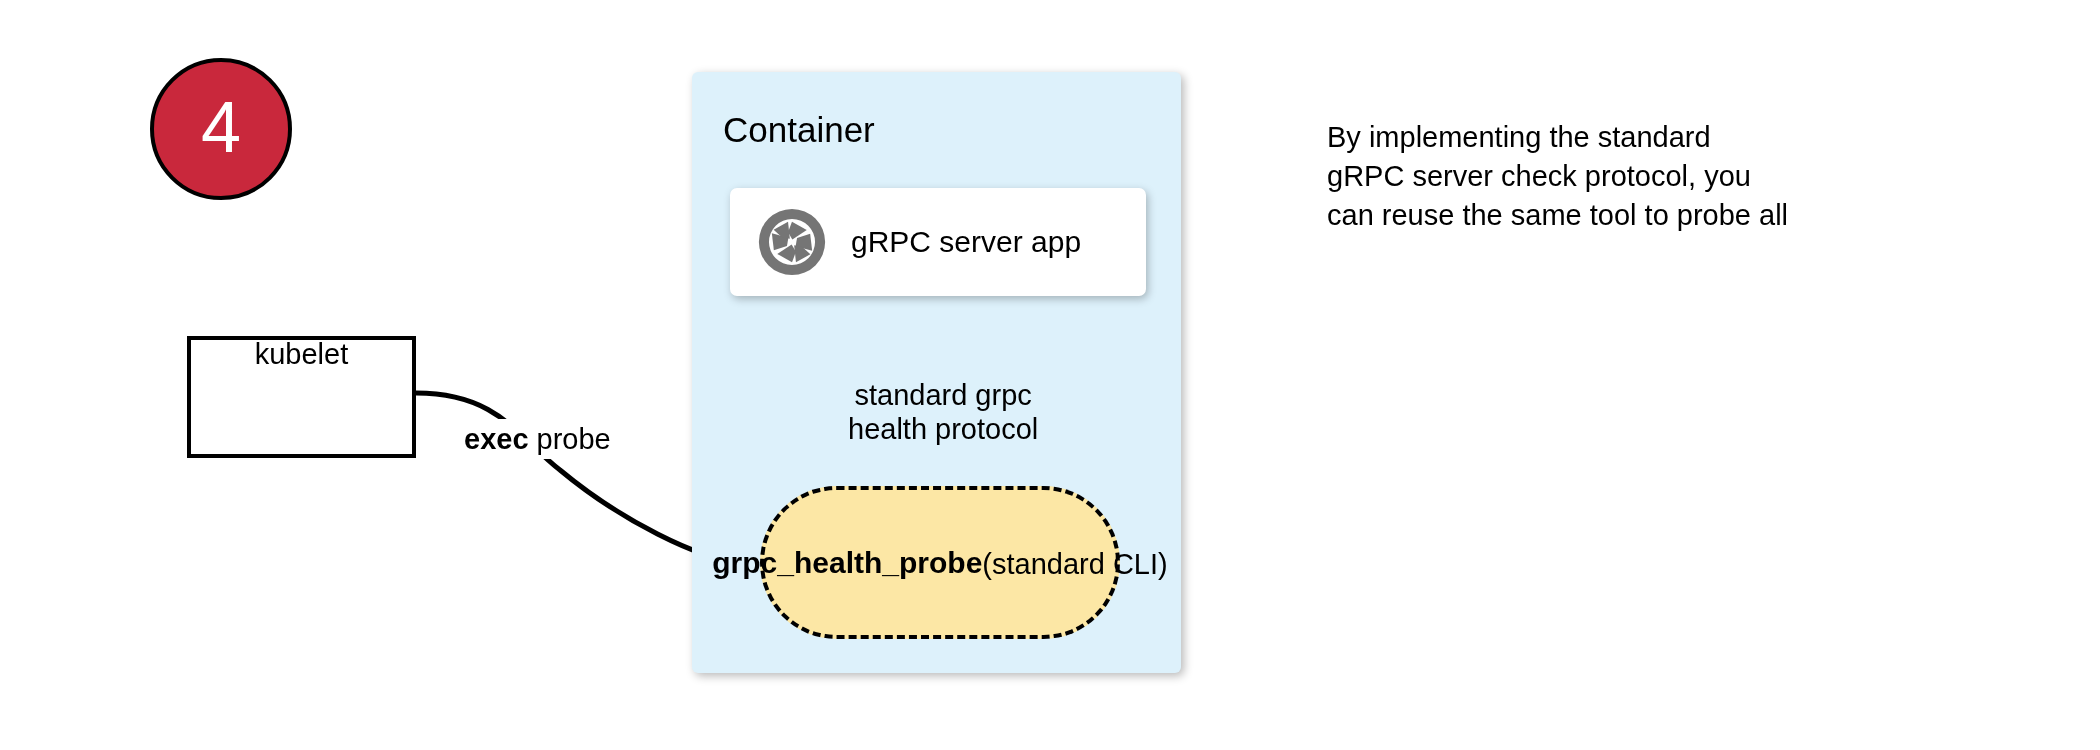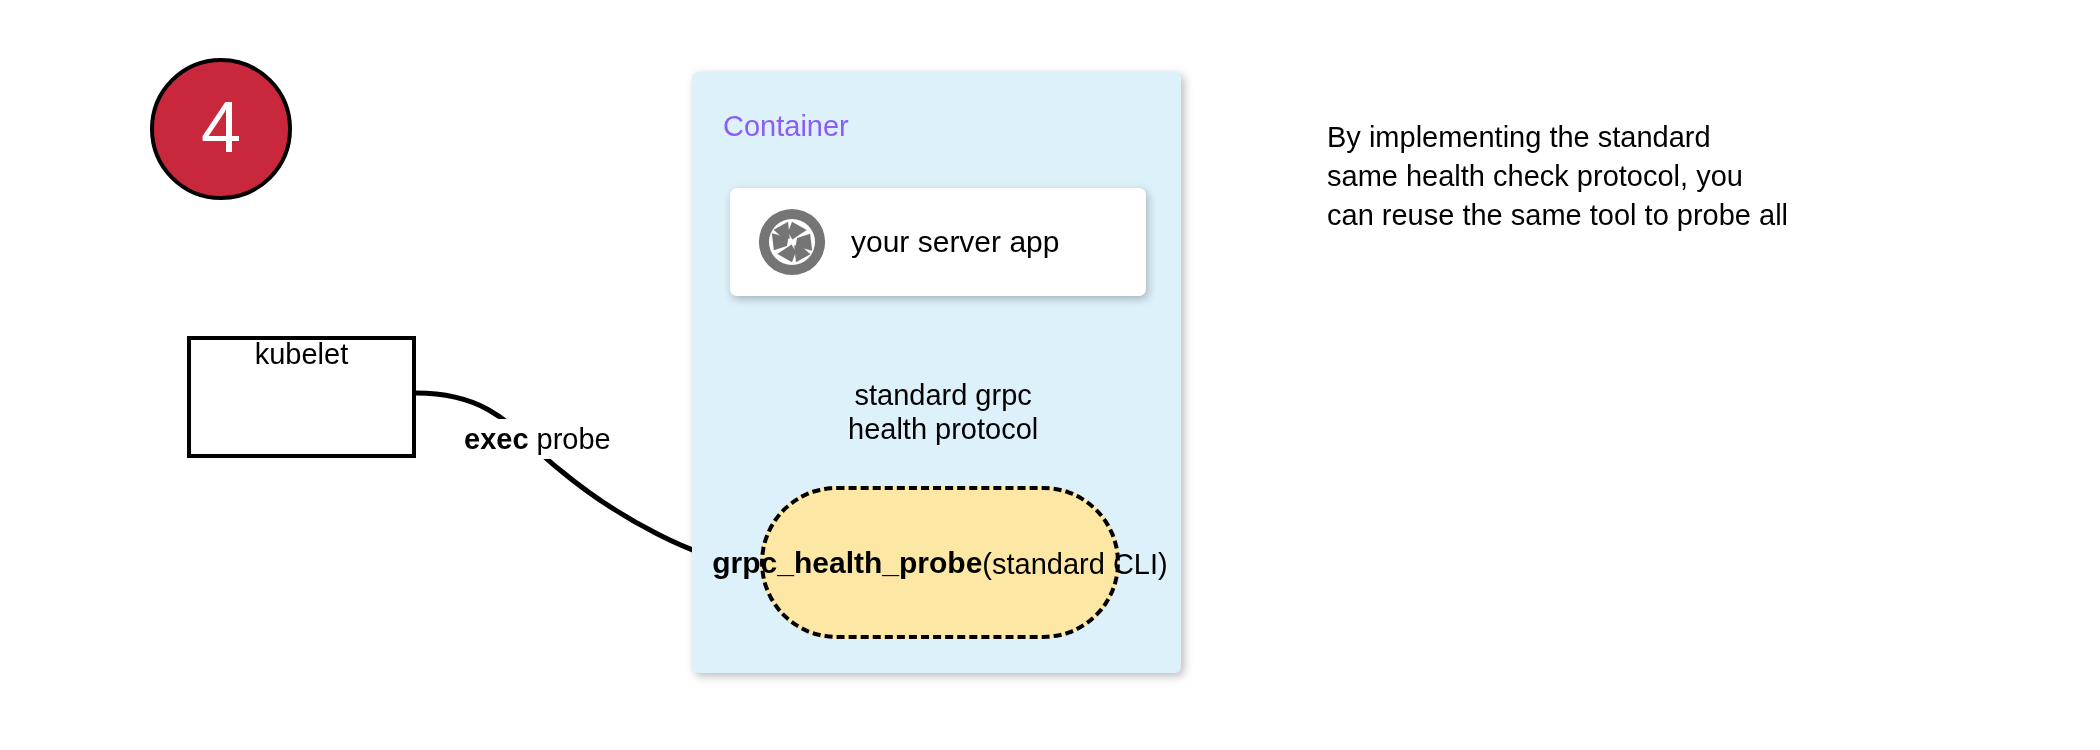--- a/index.html
+++ b/index.html
@@ -57,23 +57,23 @@
     height: 601px;
     background: #ddf1fb;
     border-radius: 6px;
     box-shadow: 3px 3px 10px rgba(0,0,0,0.28);
     box-sizing: border-box;
   }
   .container-title {
     position: absolute;
     left: 31px;
     top: 40px;
-    font-size: 29px;
-    line-height: 1;
-    color: #8b5cf6;
+    font-size: 35px;
+    line-height: 1;
+    color: #000000;
     white-space: nowrap;
   }
 
   
   .server-card {
     position: absolute;
     left: 730px;
     top: 188px;
     width: 416px;
     height: 108px;
@@ -216,21 +216,21 @@
                M50 18A32 32 0 1 1 50 82A32 32 0 1 1 50 18Z"></path>
       <g fill="#757575">
         <path d="M50 22 L70.5 33.5 L50.5 46.5 L44.5 36.5 Z"></path>
         <path d="M75.2 38.5 L78 62 L55 56 L57 44.5 Z"></path>
         <path d="M75.5 67 L55.5 78 L53 54.5 L64.5 57 Z"></path>
         <path d="M50 78 L29.5 66.5 L49.5 53.5 L55.5 63.5 Z"></path>
         <path d="M24.8 61.5 L22 38 L45 44 L43 55.5 Z"></path>
         <path d="M24.5 33 L44.5 22 L47 45.5 L35.5 43 Z"></path>
       </g>
     </svg>
-    <span class="server-label">your server app</span>
+    <span class="server-label">gRPC server app</span>
   </div>
 
   <div class="probe-pill">
     <span class="probe-line-1">grpc_health_probe</span>
     <span class="probe-line-2">(standard CLI)</span>
   </div>
 
   <div class="kubelet-box">
     <span class="kubelet-label">kubelet</span>
   </div>
@@ -239,17 +239,17 @@
     <b>exec</b><span> probe</span>
   </div>
 
   <div class="edge-label protocol-label">
     <span class="pl-line">standard grpc</span>
     <span class="pl-line">health protocol</span>
   </div>
 
   <div class="caption">
     <span class="cap-line">By implementing the standard</span>
-    <span class="cap-line">same health check protocol, you</span>
+    <span class="cap-line">gRPC server check protocol, you</span>
     <span class="cap-line">can reuse the same tool to probe all</span>
   </div>
 
 </div>
 
 </body></html>

